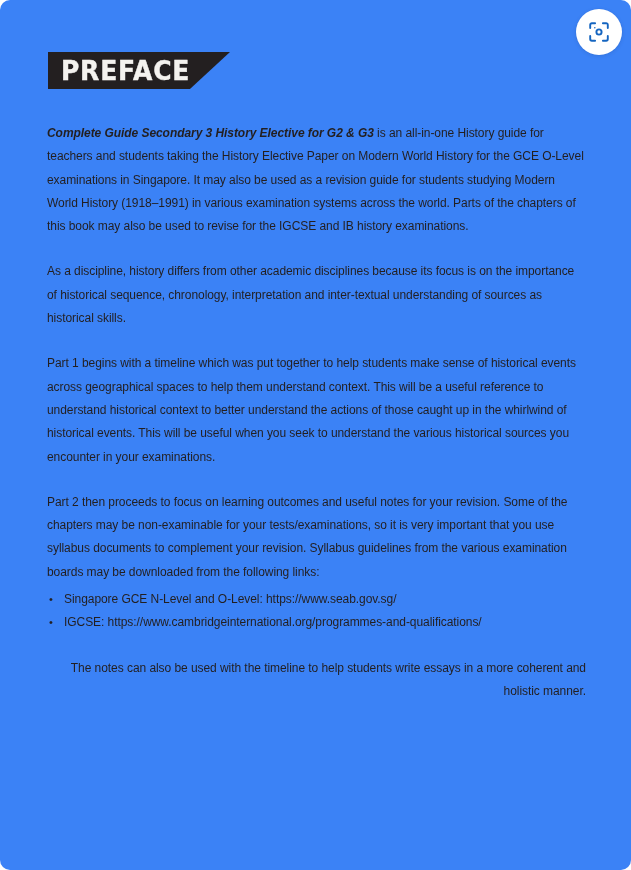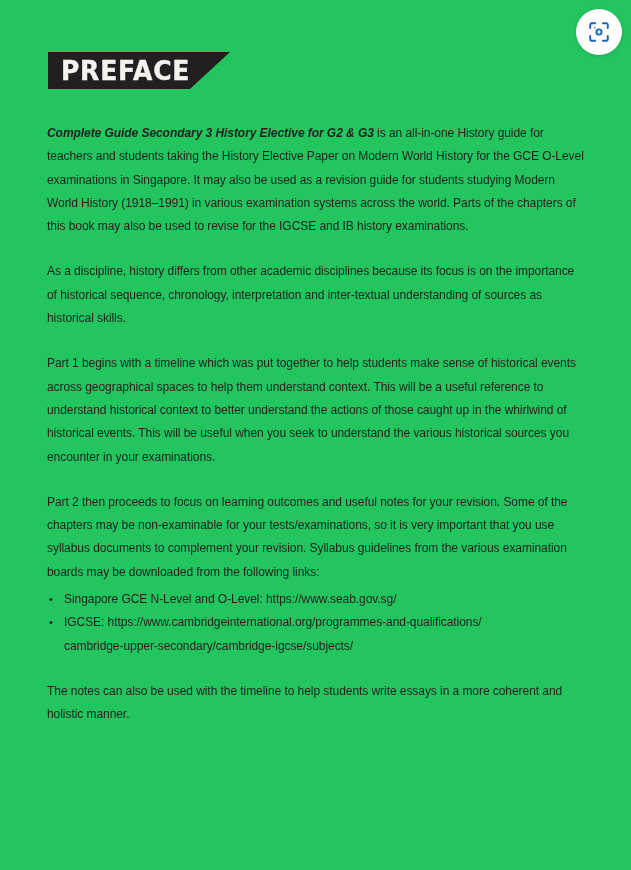--- a/index.html
+++ b/index.html
@@ -14,21 +14,22 @@
     position: relative;
     overflow: hidden;
     font-family: "Liberation Sans", sans-serif;
     color: #231f20;
     -webkit-font-smoothing: antialiased;
   }
 
   .page {
     position: absolute;
     inset: 0;
-    background: #22c55e;
+    background: #3b82f6;
+    border-radius: 10px;
   }
 
   
   .scan-button {
     position: absolute;
     top: 9px;
     right: 9px;
     width: 46px;
     height: 46px;
     border-radius: 50%;
@@ -78,21 +79,21 @@
   }
 
   .para {
     font-size: 12px;
     line-height: 23.3px;
     color: #231f20;
     margin: 0 0 22px 0;
     text-align: left;
     letter-spacing: -0.06px;
   }
-  .para:last-child { margin-bottom: 0; }
+  .para:last-child { margin-bottom: 0; text-align: right; }
 
   .para.tight { margin-bottom: 4px; }
 
   .lead-title {
     font-weight: 700;
     font-style: italic;
   }
   .lead-strong {
     font-weight: 400;
   }
@@ -155,20 +156,19 @@
     <p class="para"><span class="lead-strong">Part 1</span><span> begins with a timeline which was put together to help students make sense of historical events across geographical spaces to help them understand context. This will be a useful reference to understand historical context to better understand the actions of those caught up in the whirlwind of historical events. This will be useful when you seek to understand the various historical sources you encounter in your examinations.</span></p>
 
     <p class="para tight"><span class="lead-strong">Part 2</span><span> then proceeds to focus on learning outcomes and useful notes for your revision. Some of the chapters may be non-examinable for your tests/examinations, so it is very important that you use syllabus documents to complement your revision. Syllabus guidelines from the various examination boards may be downloaded from the following links:</span></p>
 
     <ul class="links">
       <li>
         <span class="wrap-line">Singapore GCE N-Level and O-Level: https://www.seab.gov.sg/</span>
       </li>
       <li>
         <span class="wrap-line">IGCSE: https://www.cambridgeinternational.org/programmes-and-qualifications/</span>
-        <span class="wrap-line">cambridge-upper-secondary/cambridge-igcse/subjects/</span>
       </li>
     </ul>
 
     <p class="para">The notes can also be used with the timeline to help students write essays in a more coherent and holistic manner.</p>
 
   </div>
 </div>
 
 </body></html>

